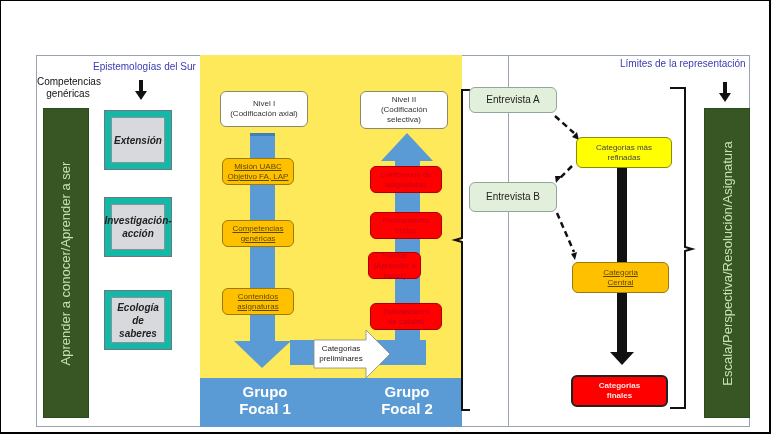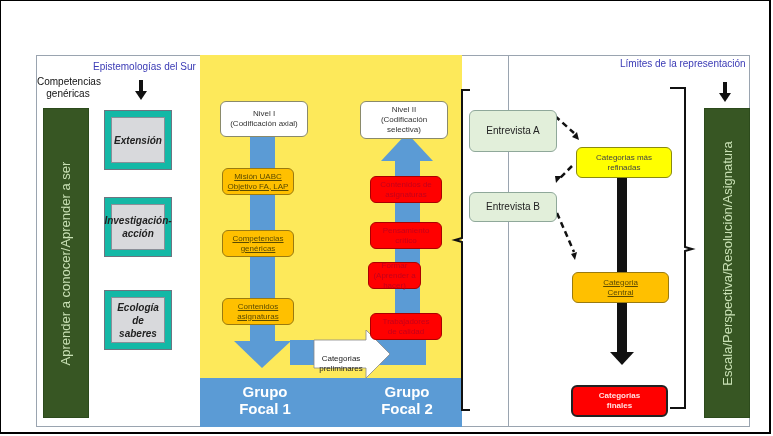--- a/index.html
+++ b/index.html
@@ -47,21 +47,21 @@
     background:#d8d9dc; border:1px solid #8a8f98;
   }
   .bevel .t {
     position:absolute; left:0; top:0; right:0; bottom:0;
     display:flex; align-items:center; justify-content:center; text-align:center;
     font-size:10px; font-weight:bold; color:#222; line-height:13px; z-index:1;
   }
   .rbox {
     position:absolute; box-sizing:border-box; border-radius:6px;
     display:flex; align-items:center; justify-content:center; text-align:center;
-    font-size:8px; line-height:10px;margin-top:10px;
+    font-size:8px; line-height:10px;
   }
   .white-box { background:#fff; border:1px solid #8a8a6a; color:#333; }
   .orange-box { background:#ffc000; border:1px solid #9a7a10; color:#5a4a00;text-decoration:underline; }
   .red-box { background:#ff0000; border:1px solid #a00; color:#c4001a; }
   .green-box { background:#e2efda; border:1px solid #8fa89a; color:#222; font-size:10px; }
   .yellow-box { background:#ffff00; border:1px solid #8a8a10; color:#444; }
   .redfin-box { background:#ff0000; border:2px solid #222; color:#ffe0e0; font-weight:bold; }
   .grupo {
     position:absolute; color:#fff; font-weight:bold; font-size:15px; text-align:center; line-height:17px;
   }
@@ -168,17 +168,17 @@
 
 <div class="grupo" style="left:230px; top:383px; width:70px;">
   <div>Grupo</div>
   <div>Focal 1</div>
 </div>
 <div class="grupo" style="left:372px; top:383px; width:70px;">
   <div>Grupo</div>
   <div>Focal 2</div>
 </div>
 
-<div class="rbox green-box" style="left:469px; top:100px; width:88px; height:42px;">Entrevista A</div>
+<div class="rbox green-box" style="left:469px; top:87px; width:88px; height:26px;">Entrevista A</div>
 <div class="rbox green-box" style="left:469px; top:182px; width:88px; height:30px;">Entrevista B</div>
 <div class="rbox yellow-box" style="left:576px; top:137px; width:96px; height:31px; padding:4px 14px;">Categorias más refinadas</div>
 <div class="rbox orange-box" style="left:572px; top:262px; width:97px; height:31px; padding:0 22px;">Categoria Central</div>
 <div class="rbox redfin-box" style="left:571px; top:375px; width:97px; height:32px; padding:8px 22px;">Categorias finales</div>
 
 </body></html>

